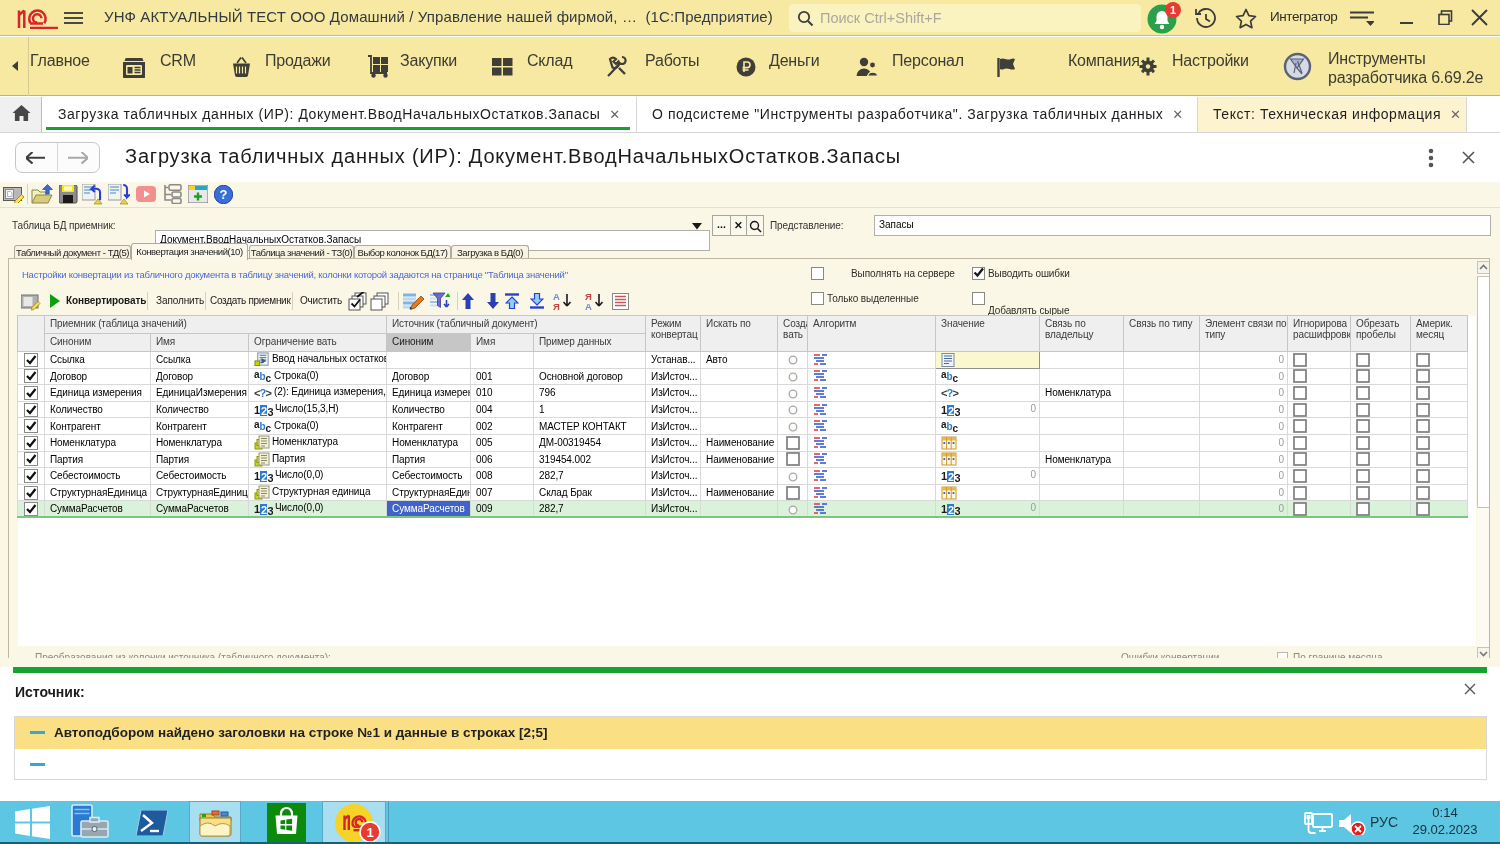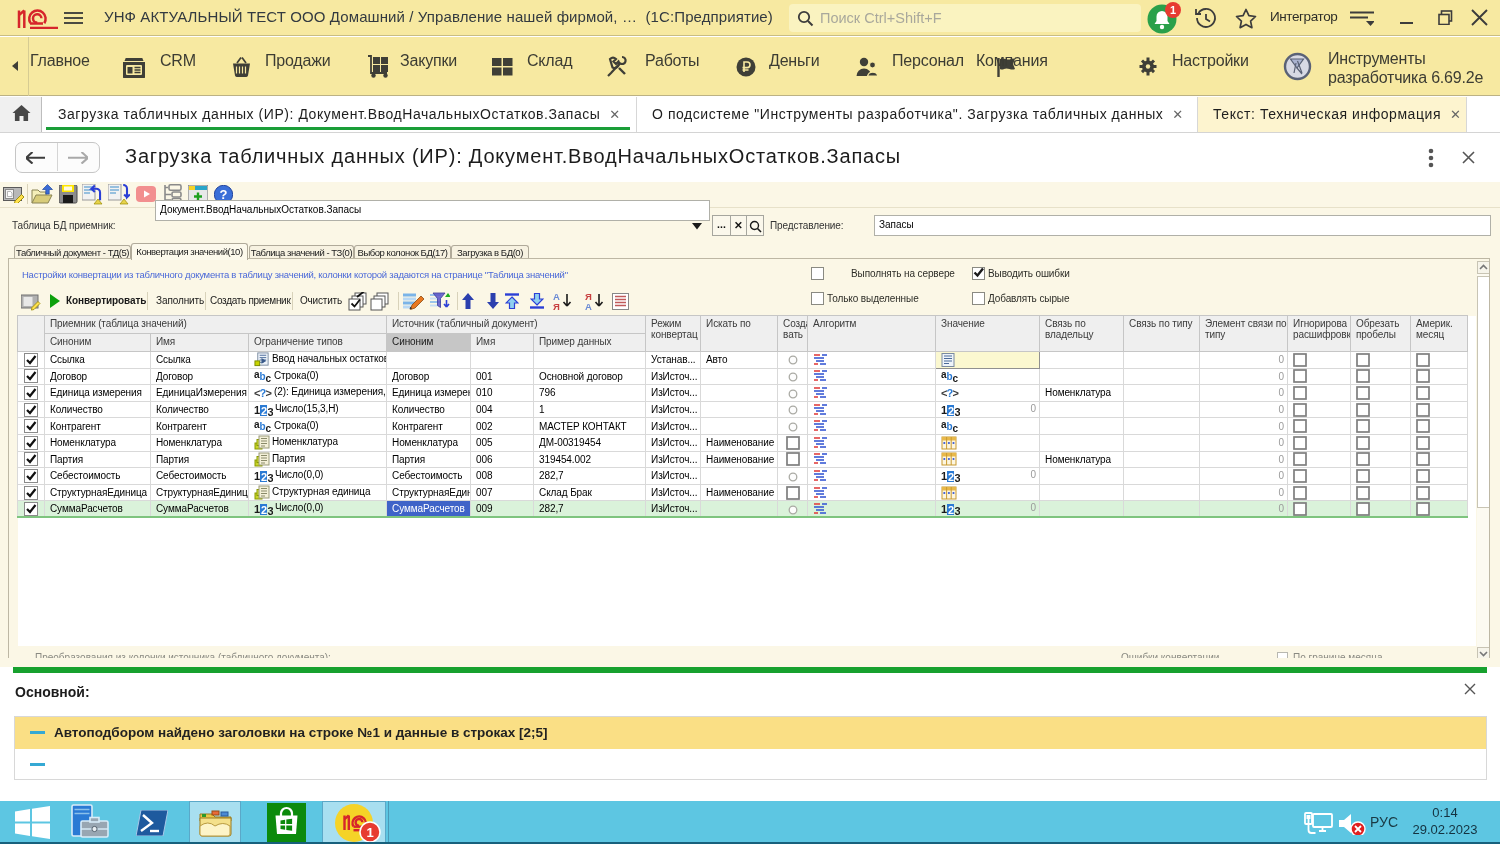--- a/index.html
+++ b/index.html
@@ -155,21 +155,21 @@
       <circle cx="9" cy="5" r="4.2" fill="#3f3f37"></circle>
 <path d="M1.5 19 a7.5 7.5 0 0 1 15 0 z" fill="#3f3f37"></path>
 <circle cx="17.5" cy="8" r="3" fill="#3f3f37" stroke="#f7e9a1" stroke-width="1.2"></circle>
 <path d="M12.5 19 a5.5 5.5 0 0 1 10.5 0 z" fill="#3f3f37" stroke="#f7e9a1" stroke-width="1.2"></path>
     </svg>
 <div class="rb" style="left:892px;top:15px">Персонал</div>
 <svg class="abs" style="left:997px;top:20px" width="19" height="20" viewBox="0 0 19 20">
       <path d="M1.5 1 v19" stroke="#3f3f37" stroke-width="2.4"></path>
 <path d="M3 2 c4 -2 7 2 11 0 q2 -1 4 0 l-2 5 2 5 c-4 2 -7 -2 -11 0 q-2 1 -4 0 z" fill="#3f3f37"></path>
     </svg>
-<div class="rb" style="left:976px;top:15px">Компания</div>
+<div class="rb" style="left:1068px;top:15px">Компания</div>
 <svg class="abs" style="left:1138px;top:19px" width="20" height="21" viewBox="0 0 20 21">
       <g fill="#3f3f37">
         <circle cx="10" cy="10.5" r="6"></circle>
 <g stroke="#3f3f37" stroke-width="3">
           <path d="M10 1.5 v4 M10 15.5 v4 M1.5 10.5 h4 M14.5 10.5 h4 M4 4.5 l2.8 2.8 M13.2 13.3 l2.8 2.8 M16 4.5 l-2.8 2.8 M6.8 13.3 l-2.8 2.8"></path>
         </g>
       </g>
 <circle cx="10" cy="10.5" r="2.2" fill="#f7e9a1"></circle>
     </svg>
 <div class="rb" style="left:1172px;top:15px">Настройки</div>
@@ -265,21 +265,21 @@
       <rect x="1" y="1" width="18" height="4" fill="#2aa5c8"></rect>
       <rect x="1" y="1" width="6" height="4" fill="#f5d327"></rect>
 <path d="M10 7.5 v8 M6 11.5 h8" stroke="#1fa01f" stroke-width="2.4"></path>
     </svg>
 <svg class="abs" style="left:214px;top:3px" width="19" height="19" viewBox="0 0 19 19">
       <circle cx="9.5" cy="9.5" r="9.2" fill="#3a6fd8" stroke="#26479e"></circle>
       <text x="9.5" y="14" font-size="13" font-weight="bold" fill="#fff" text-anchor="middle" font-family="Liberation Sans">?</text>
     </svg>
 <div class="abs" style="left:0px;top:25px;width:1500px;height:1px;background:#e7e1c9"></div>
 <div class="flabel" style="left:12px; top:38px;">Таблица БД приемник:</div>
-<div class="finput" style="left:155px; top:18px; width:555px; height:21px;">
+<div class="finput" style="left:155px; top:48px; width:555px; height:21px;">
       <span class="v" style="top:3px">Документ.ВводНачальныхОстатков.Запасы</span>
     </div>
 <svg class="abs" style="left:692px;top:41px" width="11" height="7" viewBox="0 0 11 7">
       <path d="M0 0 h10 l-5 6.5 z" fill="#1a1a1a"></path>
     </svg>
 <div class="fbtn" style="left:712px; top:33px; width:19px; height:21px; line-height:17px; font-weight:bold;">...</div>
 <div class="fbtn" style="left:730px; top:33px; width:17px; height:21px; line-height:19px; font-weight:bold;">✕</div>
 <div class="fbtn" style="left:746px; top:33px; width:18px; height:21px;">
       <svg width="13" height="14" viewBox="0 0 13 14" style="margin:4px auto 0">
         <circle cx="5.5" cy="5.5" r="4" fill="none" stroke="#1a1a1a" stroke-width="1.4"></circle>
@@ -301,21 +301,21 @@
 <div class="chklbl" style="left:818px; top:9px;margin-left:24px;">Выполнять на сервере</div>
 <div class="chk" style="left:963px;top:8px">
         <svg width="13" height="13" viewBox="0 0 13 13" style="position:absolute;left:-1px;top:-2px">
           <path d="M2.5 6.5 L5.5 9.5 L11 2.5" stroke="#1a1a1a" stroke-width="2.4" fill="none"></path>
         </svg>
       </div>
 <div class="chklbl" style="left:979px; top:9px;">Выводить ошибки</div>
 <div class="chk" style="left:802px;top:33px"></div>
 <div class="chklbl" style="left:818px; top:34px;">Только выделенные</div>
 <div class="chk" style="left:963px;top:33px"></div>
-<div class="chklbl" style="left:979px; top:34px;text-align:right;">Добавлять сырые</div>
+<div class="chklbl" style="left:979px; top:46px;text-align:right;">Добавлять сырые</div>
 <svg class="abs" style="left:12px;top:35px" width="22" height="17" viewBox="0 0 22 17">
         <rect x="0" y="1" width="17" height="13" fill="#b0b0b0" stroke="#707070"></rect>
         <rect x="2.5" y="3" width="9" height="9" fill="#e8e8e8"></rect>
 <path d="M11 13.5 l6 -6 2 2 -6 6 -2.6 .6z" fill="#ffe14d" stroke="#9a8a00" stroke-width="0.8"></path>
       </svg>
 <svg class="abs" style="left:40px;top:35px" width="12" height="14" viewBox="0 0 12 14">
         <path d="M1 0 L11 7 L1 14 z" fill="#0ca00c"></path>
       </svg>
 <div class="abs" style="left:57px;top:36px;font-size:10px;letter-spacing:-0.1px;font-weight:bold;color:#1a1a1a">Конвертировать</div>
 <div class="abs" style="left:138px;top:33px;width:1px;height:18px;background:#d8d2ba"></div>
@@ -424,21 +424,21 @@
             <th rowspan="2">Связь по<br>владельцу</th>
             <th rowspan="2">Связь по типу</th>
             <th rowspan="2">Элемент связи по<br>типу</th>
             <th rowspan="2">Игнорирова<br>расшифровк</th>
             <th rowspan="2">Обрезать<br>пробелы</th>
             <th rowspan="2">Америк.<br>месяц</th>
           </tr>
           <tr>
             <th>Синоним</th>
             <th>Имя</th>
-            <th>Ограничение типов</th>
+            <th>Ограничение вать</th>
             <th style="background:#c6c6c6;color:#1a1a1a">Синоним</th>
             <th>Имя</th>
             <th>Пример данных</th>
           </tr>
           <tr>
             <td style="text-align:center"><svg class="icw" width="14" height="14" viewBox="0 0 14 14">
                 <rect x="0.5" y="0.5" width="13" height="13" fill="#fff" stroke="#8a8a8a"></rect>
                 <path d="M3 7 L6 10 L11.5 3" stroke="#111" stroke-width="2.2" fill="none"></path>
               </svg></td>
             <td>Ссылка</td>
@@ -950,21 +950,21 @@
 <div class="sbtn" style="top:386px">
           <svg width="11" height="11" viewBox="0 0 11 11">
             <path d="M2 4 L5.5 7.5 L9 4" stroke="#777" stroke-width="1.6" fill="none"></path>
           </svg>
         </div>
 </div>
 </div>
 </div>
 <div class="abs" id="greenbar"></div>
 <div class="abs" id="messages">
-<div style="position:absolute; left:15px; top:11px; font-size:14px; font-weight:bold; color:#1c1c1c;">Основной:</div>
+<div style="position:absolute; left:15px; top:11px; font-size:14px; font-weight:bold; color:#1c1c1c;">Источник:</div>
 <div style="position:absolute; left:1464px; top:10px;">
       <svg width="12" height="12" viewBox="0 0 12 12">
         <path d="M1 1 L11 11 M11 1 L1 11" stroke="#555" stroke-width="1.4"></path>
       </svg>
     </div>
 <div style="position:absolute; left:14px; top:43px; width:1473px; height:64px; border:1px solid #d8d8d8; background:#fff;">
 <div style="position:absolute; left:0; top:0; width:100%; height:32px; background:#fadf85;"></div>
 <div style="position:absolute; left:15px; top:14px; width:15px; height:3px; background:#35a9d4;"></div>
 <div style="position:absolute; left:39px; top:8px; font-size:13.5px; color:#222;font-weight:bold;">Автоподбором найдено заголовки на строке №1 и данные в строках [2;5]</div>
 <div style="position:absolute; left:15px; top:46px; width:15px; height:3px; background:#35a9d4;"></div>

